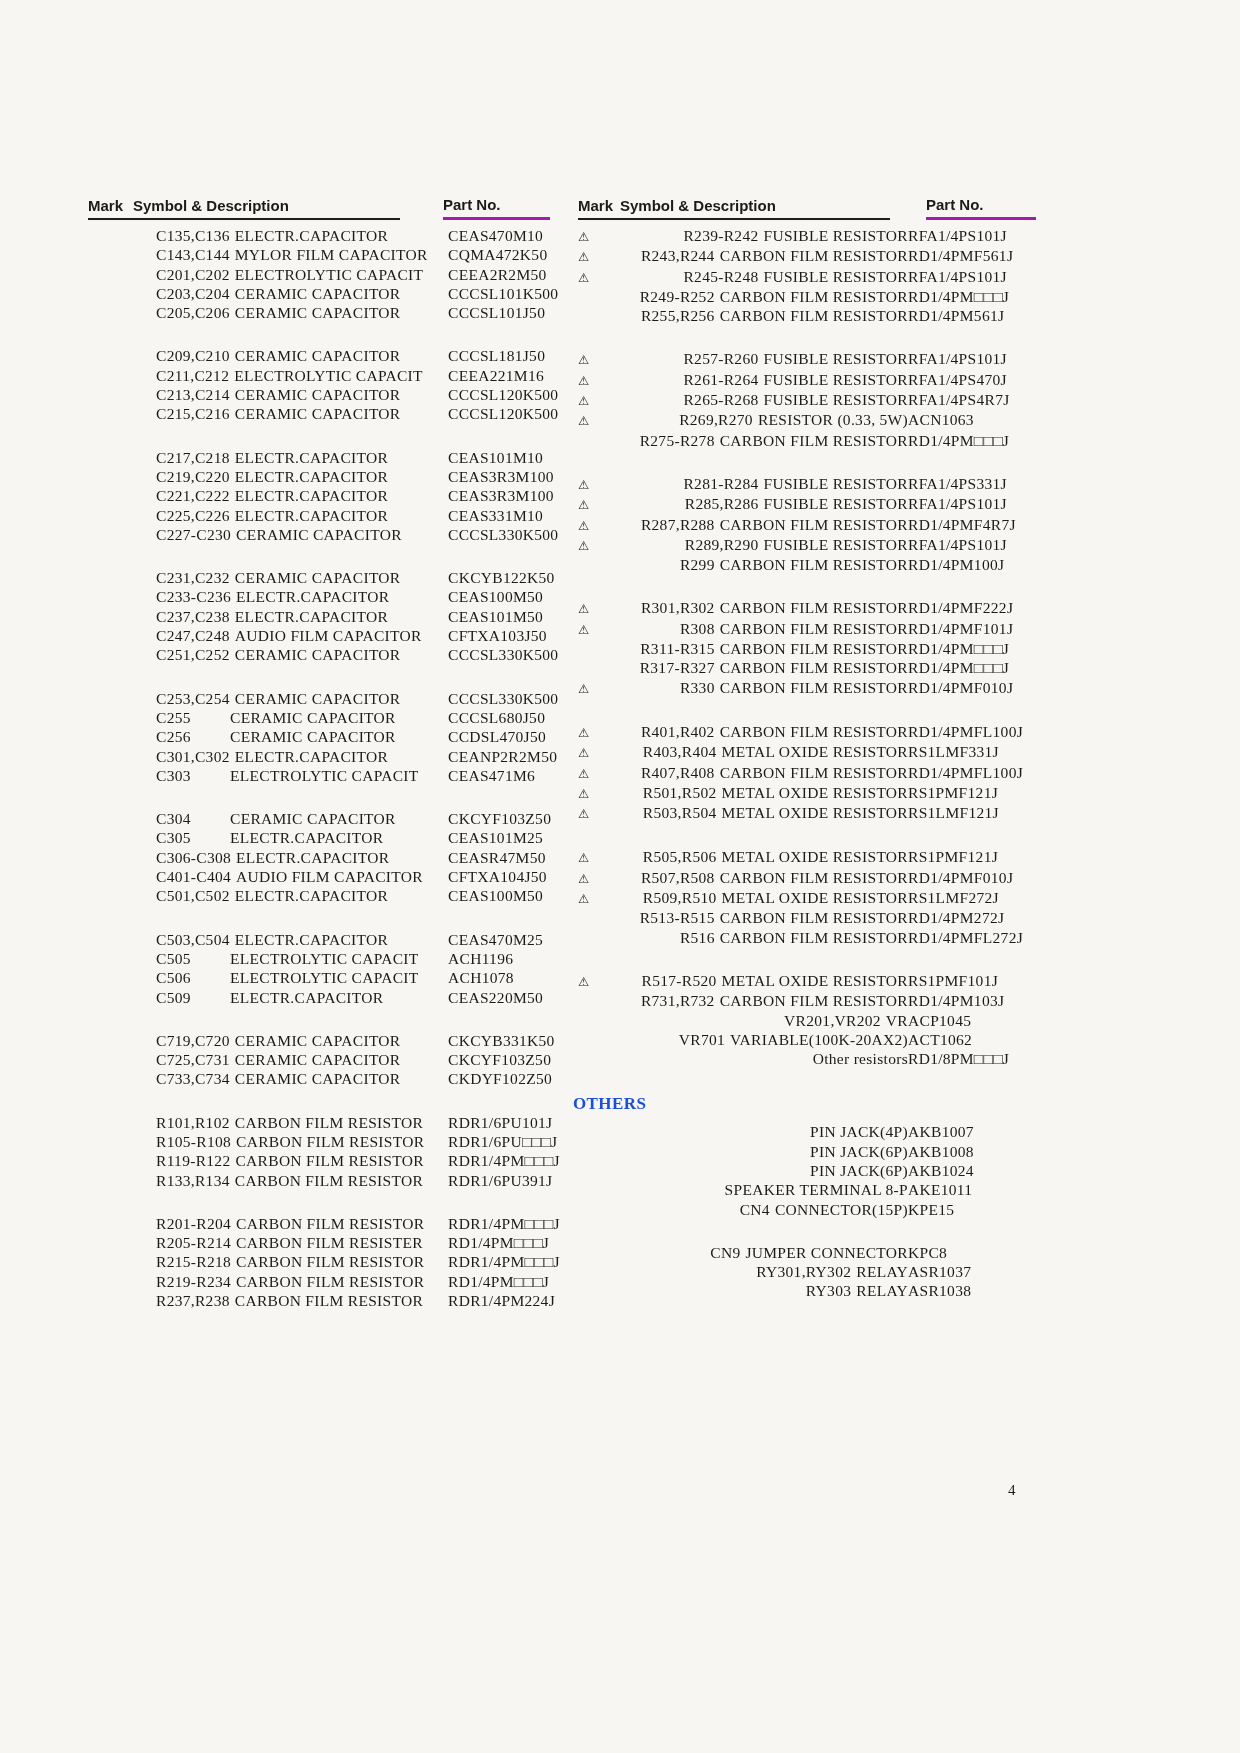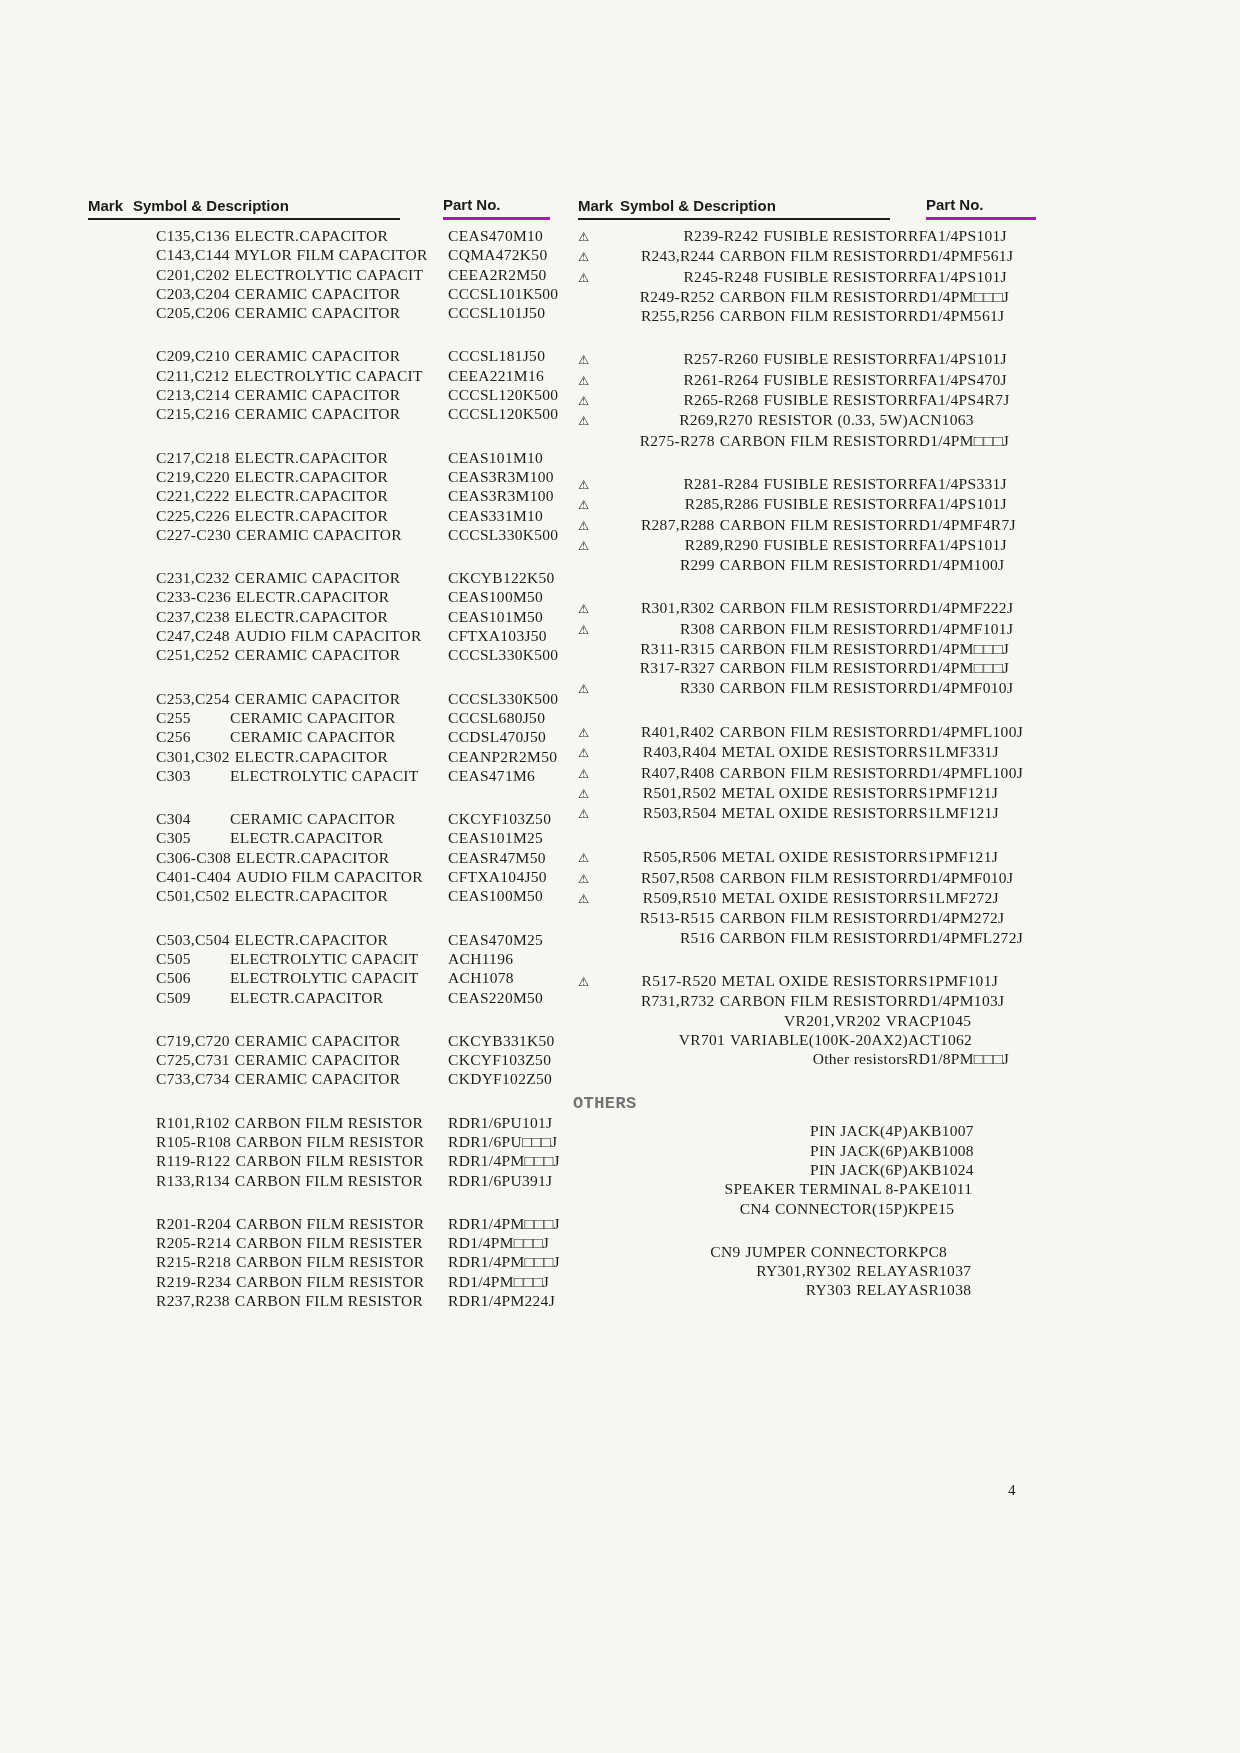--- a/index.html
+++ b/index.html
@@ -55,24 +55,24 @@
   .cell-desc { flex:none; }
   .col-left  .cell-desc { width:292px;margin-left:23px; }
   .col-right .cell-desc { width:288px;text-align:right; }
   .sym { display:inline-block; padding-right:5px; }
   .col-left  .sym { min-width:74px; }
   .col-right .sym { min-width:84px; }
   .indent-spacer { display:inline-block; }
   .cell-part { flex:none; }
 
   .section-heading {
-    font-family:Liberation Mono, monospace;
+    font-family:Liberation Serif, serif;
     font-weight:bold; font-size:17px;
     letter-spacing:0.4px;
-    color:#737373;
+    color:#1d4ed8;
     margin:26px 0 8px -5px;
   }
   .page-number {
     position:absolute; left:1008px; top:1482px;
     font-size:15px;
   }
 </style>
 </head>
 <body>
 

